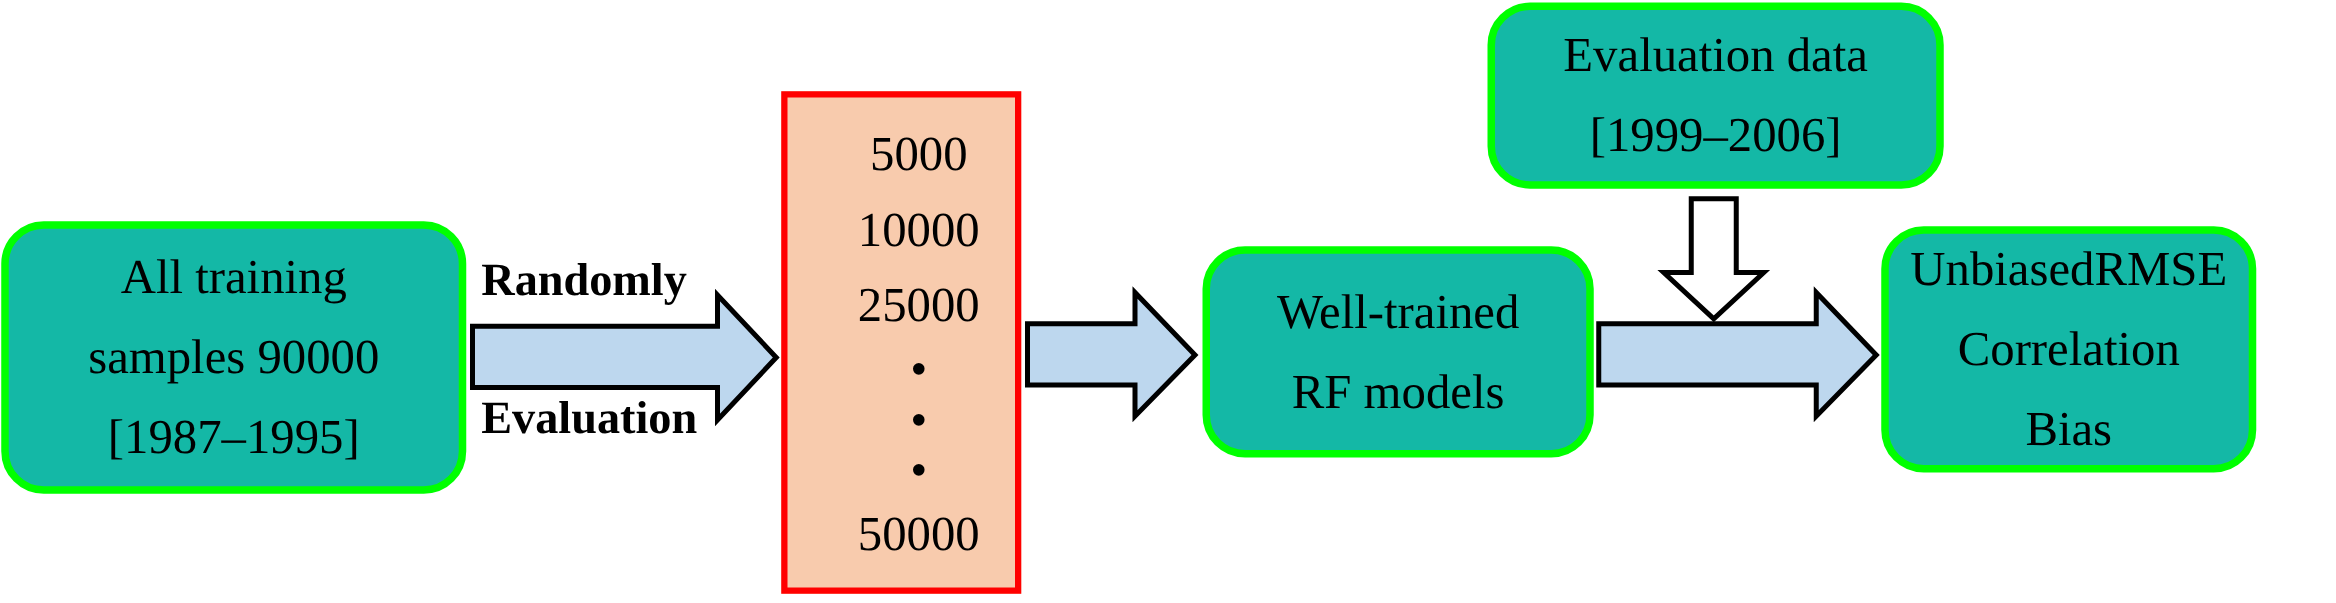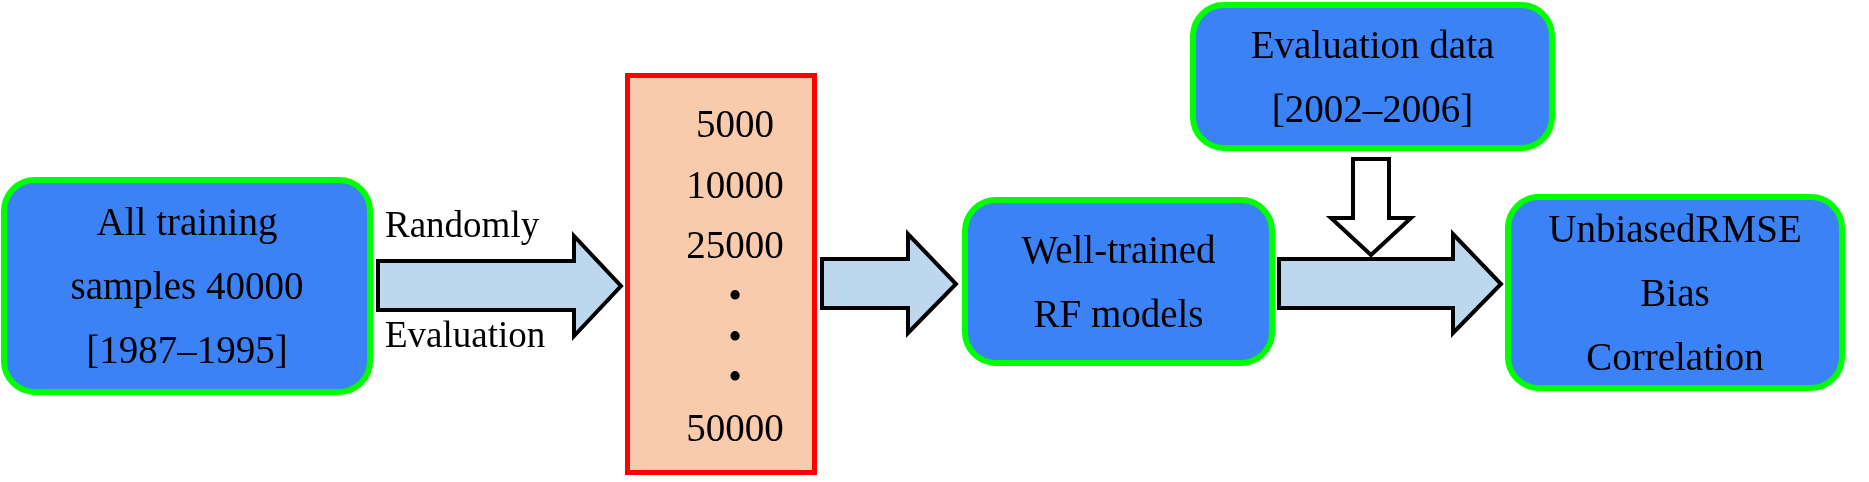--- a/index.html
+++ b/index.html
@@ -1,40 +1,40 @@
 <!DOCTYPE html>
 <html><head>
   <meta charset="utf-8">
   <style>
     html, body { margin: 0; padding: 0; background: #ffffff; }
     body { width: 1869px; height: 482px; position: relative; overflow: hidden;
            font-family: "Liberation Serif", "DejaVu Serif", serif; color: #000; }
     .box { position: absolute; box-sizing: border-box; display: flex; flex-direction: column;
            align-items: center; justify-content: center; text-align: center; }
-    .green-box { background: #3b82f6; border: 6px solid #00FF00; border-radius: 34px; }
+    .green-box { background: #14b8a6; border: 6px solid #00FF00; border-radius: 34px; }
     .red-box { background: #F8CBAD; border: 5px solid #FF0000; justify-content: space-between; padding: 16px 0 12px; }
     .line { font-size: 39px; line-height: 64px; white-space: nowrap; }
     .red-box .line { line-height: 60px; }
     .dot { font-size: 39px; line-height: 40px; }
-    .label-bold { position: absolute; font-weight: normal; font-size: 37px; white-space: nowrap; }
+    .label-bold { position: absolute; font-weight: bold; font-size: 37px; white-space: nowrap; }
     svg.arrows { position: absolute; left: 0; top: 0; }
   </style>
 </head>
 <body>
 
 <svg class="arrows" width="1869" height="482">
   <polygon points="378,261 574,261 574,236 621,286 574,336 574,310 378,310" fill="#BDD7EE" stroke="#000" stroke-width="4"></polygon>
   <polygon points="822,259 908,259 908,234 956,284 908,333 908,308 822,308" fill="#BDD7EE" stroke="#000" stroke-width="4"></polygon>
   <polygon points="1279,259 1453,259 1453,234 1501,284 1453,333 1453,308 1279,308" fill="#BDD7EE" stroke="#000" stroke-width="4"></polygon>
   <polygon points="1353,159 1389,159 1389,218 1411,218 1371,255 1331,218 1353,218" fill="#FFFFFF" stroke="#000" stroke-width="4"></polygon>
 </svg>
 
 <div class="box green-box" style="left:1px; top:177px; width:372px; height:218px;">
   <div class="line">All training</div>
-  <div class="line">samples 40000</div>
+  <div class="line">samples 90000</div>
   <div class="line">[1987–1995]</div>
 </div>
 
 <div class="label-bold" style="left:385px; top:203px;">Randomly</div>
 <div class="label-bold" style="left:385px; top:313px;">Evaluation</div>
 
 <div class="box red-box" style="left:625px; top:73px; width:192px; height:402px;padding-left:28px;">
   <div class="line">5000</div>
   <div class="line">10000</div>
   <div class="line">25000</div>
@@ -44,20 +44,20 @@
   <div class="line">50000</div>
 </div>
 
 <div class="box green-box" style="left:962px; top:197px; width:313px; height:169px;">
   <div class="line">Well-trained</div>
   <div class="line">RF models</div>
 </div>
 
 <div class="box green-box" style="left:1190px; top:2px; width:365px; height:149px;">
   <div class="line">Evaluation data</div>
-  <div class="line">[2002–2006]</div>
+  <div class="line">[1999–2006]</div>
 </div>
 
-<div class="box green-box" style="left:1505px; top:194px; width:340px; height:197px;">
+<div class="box green-box" style="left:1505px; top:181px; width:300px; height:197px;">
   <div class="line">UnbiasedRMSE</div>
+  <div class="line">Correlation</div>
   <div class="line">Bias</div>
-  <div class="line">Correlation</div>
 </div>
 
 </body></html>

